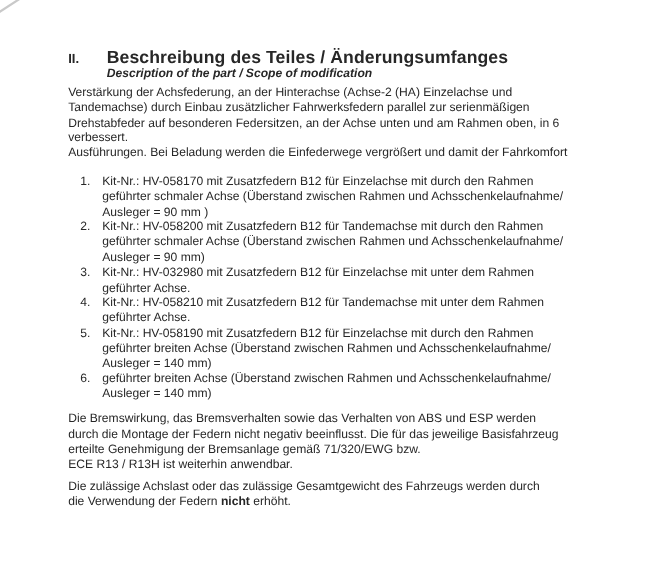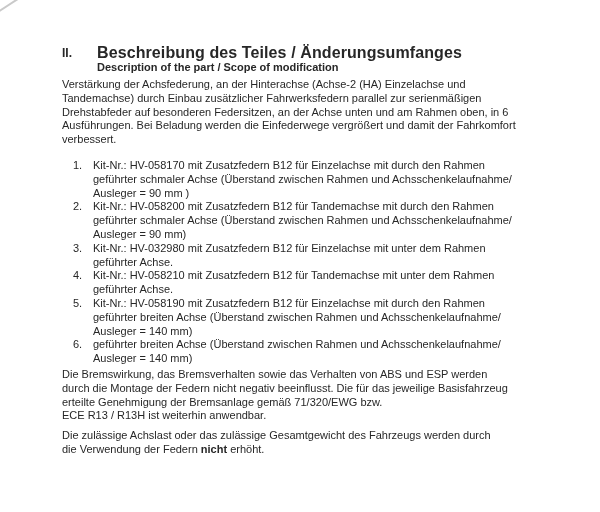--- a/index.html
+++ b/index.html
@@ -42,41 +42,42 @@
     line-height: 14px;
   }
   .h-de {
     font-weight: bold;
     font-size: 16px;
     line-height: 14px;
     letter-spacing: 0.1px;
   }
   .h-en {
     font-weight: bold;
+    font-style: italic;
     font-size: 11px;
     line-height: 13px;
     margin-top: 1px;
   }
   .line {
     line-height: 13.8px;
     white-space: pre;
   }
   .intro { margin-top: 4px; }
   .kit-list {
     margin-top: 12px;
     padding-left: 11px;
   }
   .kit-item { display: flex; }
   .kit-num {
     width: 20px;
     flex: 0 0 20px;
     line-height: 13.8px;
   }
   .kit-text { flex: 1; }
-  .brakes { margin-top: 2px; }
+  .brakes { margin-top: 9px; }
   .axle { margin-top: 6px; }
   .bold { font-weight: bold; }
 </style>
 </head>
 <body>
 
 <div class="page">
   <div class="corner-mark"></div>
 
   <div class="content">
@@ -86,22 +87,22 @@
       <div class="h-titles">
         <div class="h-de">Beschreibung des Teiles / Änderungsumfanges</div>
         <div class="h-en">Description of the part / Scope of modification</div>
       </div>
     </div>
 
     <div class="para intro">
       <div class="line">Verstärkung der Achsfederung, an der Hinterachse (Achse-2 (HA) Einzelachse und</div>
       <div class="line">Tandemachse) durch Einbau zusätzlicher Fahrwerksfedern parallel zur serienmäßigen</div>
       <div class="line">Drehstabfeder auf besonderen Federsitzen, an der Achse unten und am Rahmen oben, in 6</div>
+      <div class="line">verbessert.</div>
       <div class="line">Ausführungen. Bei Beladung werden die Einfederwege vergrößert und damit der Fahrkomfort</div>
-      <div class="line">verbessert.</div>
     </div>
 
     <div class="kit-list">
 
       <div class="kit-item">
         <span class="kit-num">1.</span>
         <div class="kit-text">
           <div class="line">Kit-Nr.: HV-058170 mit Zusatzfedern B12 für Einzelachse mit durch den Rahmen</div>
           <div class="line">geführter schmaler Achse (Überstand zwischen Rahmen und Achsschenkelaufnahme/</div>
           <div class="line">Ausleger = 90 mm )</div>

